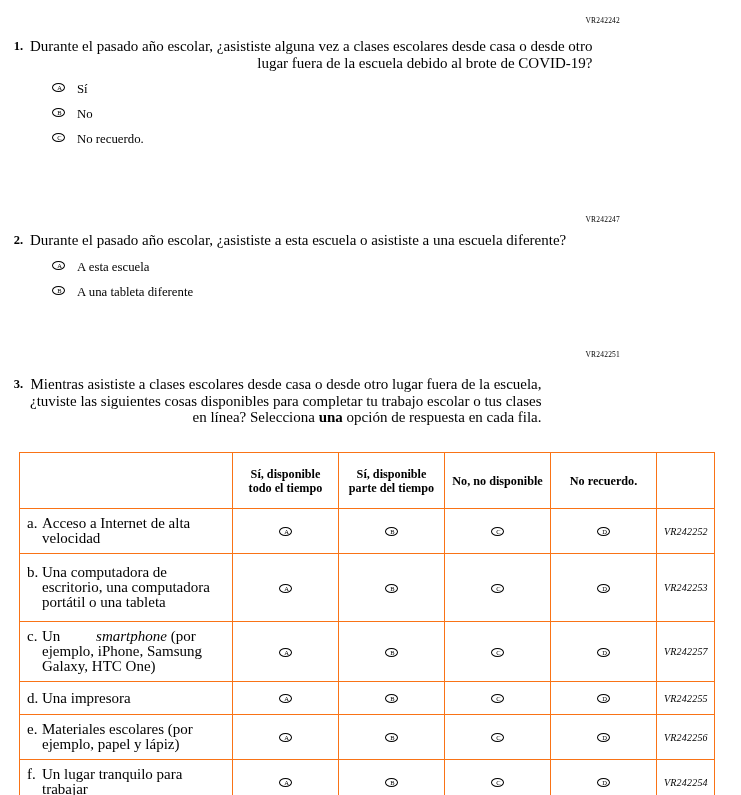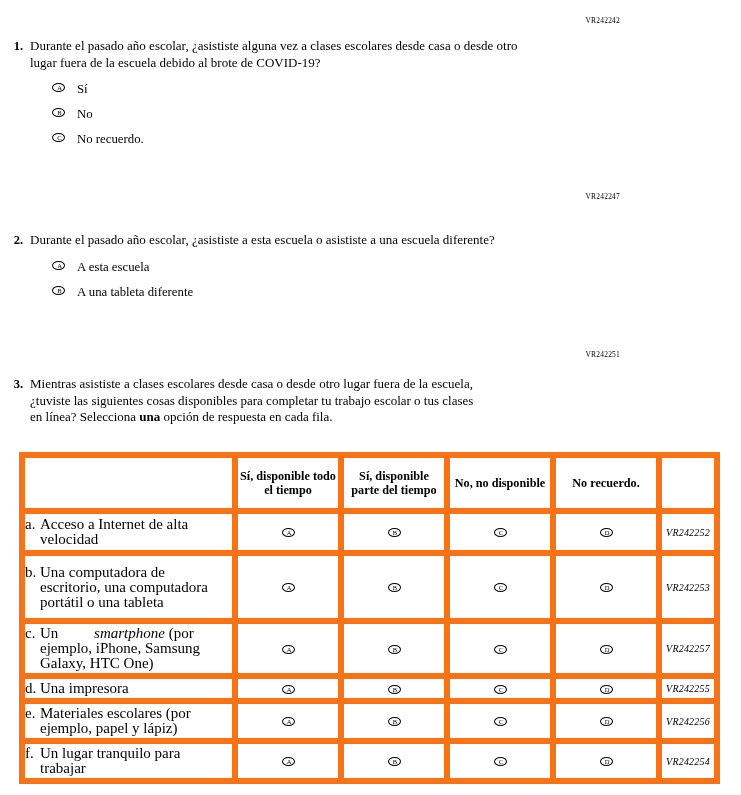--- a/index.html
+++ b/index.html
@@ -45,23 +45,24 @@
     width: 30px;
     min-width: 30px;
     text-align: right;
     font-size: 12.5px;
     font-weight: bold;
     padding-right: 7px;
     box-sizing: border-box;
     line-height: 16.5px;
   }
   .q-text {
-    font-size: 13px;
+    font-size: 15px;
     line-height: 16.5px;
     max-width: 600px;
+    text-align: right;
   }
   .answers {
     margin-top: 11px;
     margin-left: 52px;
   }
   .answer-row {
     display: flex;
     align-items: baseline;
     margin-bottom: 11px;
   }
@@ -93,23 +94,23 @@
     line-height: 14px;
   }
   
   table.grid {
     border-collapse: collapse;
     table-layout: fixed;
     width: 695px;
     margin-left: 19px;
   }
   table.grid td, table.grid th {
-    border: 6px solid #f97316;
+    border: 1px solid #f97316;
     vertical-align: middle;
-    padding: 0;
+    padding: 7px;
   }
   th.colhead {
     font-size: 12.2px;
     font-weight: bold;
     text-align: center;
     line-height: 14px;
     padding: 6px 4px;
     height: 56px;
     box-sizing: border-box;
   }
@@ -194,21 +195,21 @@
       </div>
       <div class="answer-row">
         <span class="bubble">
             <span>C</span>
           </span>
         <span class="answer-label">No recuerdo.</span>
       </div>
     </div>
   </div>
 
-  <div class="vrcode vrcode-top" style="top:192px;">VR242247</div>
+  <div class="vrcode vrcode-top" style="top:215px;">VR242247</div>
 
   <div class="q-block" style="top:232px;">
     <div class="q-row">
       <div class="q-num">2.</div>
       <div class="q-text">
         <span>Durante el pasado año escolar, ¿asististe a esta escuela o asististe a una escuela diferente?</span>
       </div>
     </div>
     <div class="answers">
       <div class="answer-row">

